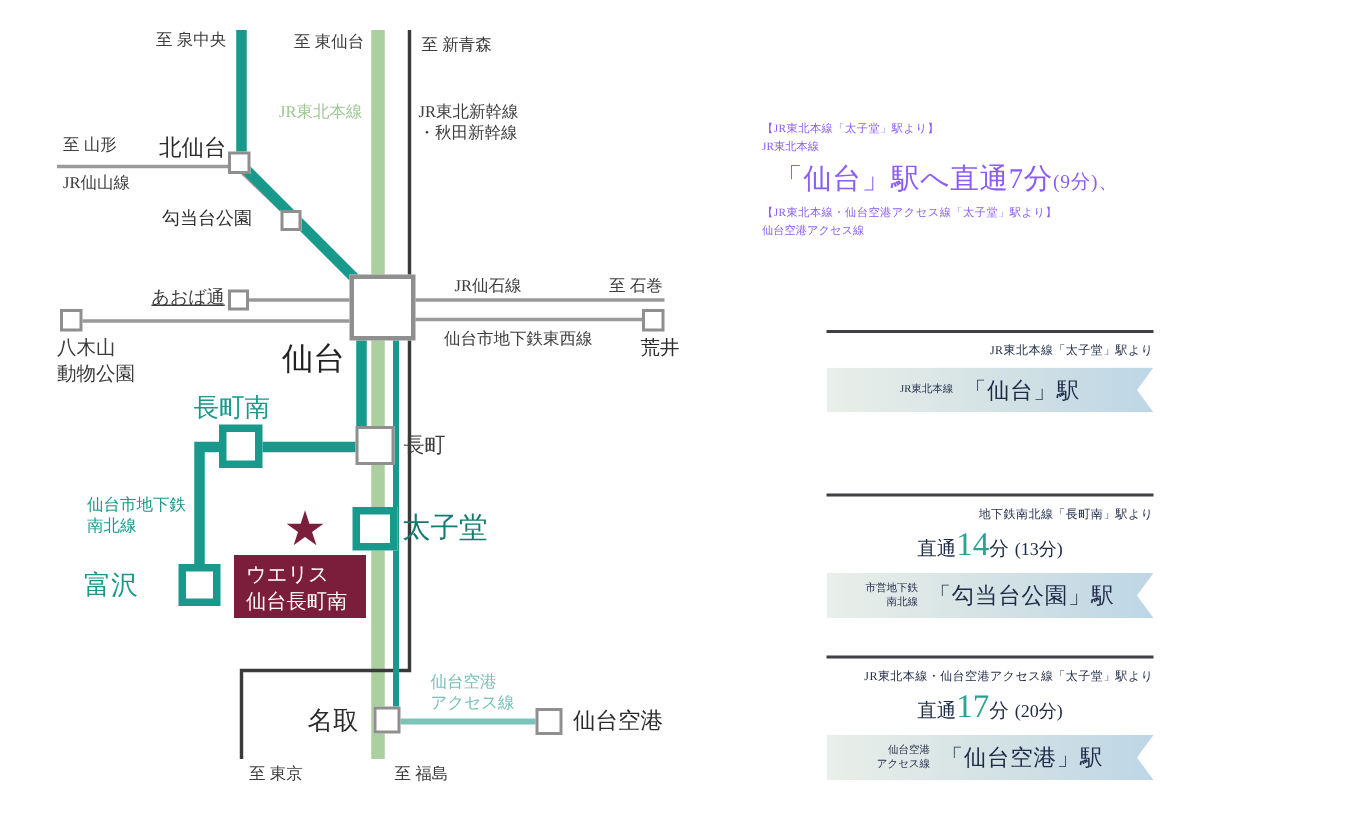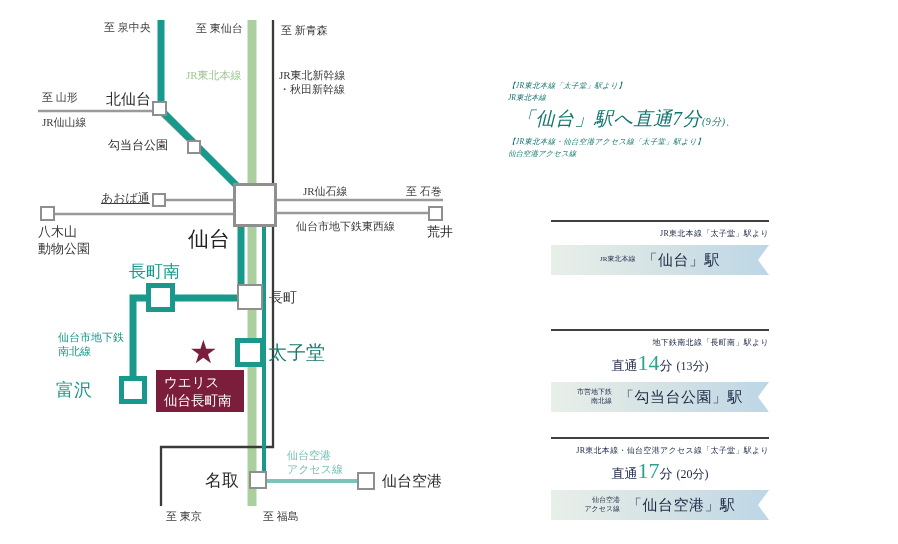--- a/index.html
+++ b/index.html
@@ -11,25 +11,25 @@
   .lbl.green{color:#9fc795;}
   .lbl.lteal{color:#76c0b7;}
   .sq{position:absolute;background:#fff;box-sizing:border-box;}
   .sq.gray{border:2px solid #8f8f8f;}
   .sq.gray-big{border:3px solid #8f8f8f;}
   .sq.teal{border:5px solid #18998b;}
   .star{position:absolute;color:#7b1e3b;font-size:32px;line-height:1;font-family:"DejaVu Sans",sans-serif;}
   .prop-box{position:absolute;left:156px;top:370px;width:88px;height:42px;background:#7b1e3b;
             color:#fff;font-size:13.5px;line-height:1.35;padding:4px 0 0 8px;box-sizing:border-box;}
   
-  .panel{position:absolute;left:508px;top:81px;width:282px;color:#0f766e;font-style:italic;}
+  .panel{position:absolute;left:508px;top:81px;width:282px;color:#8b5cf6;}
   .panel .cap{font-size:7.5px;letter-spacing:0.3px;}
   .panel .cap2{font-size:7.5px;margin-top:2px;}
   .panel .big{font-size:19px;margin-top:3px;padding-left:8px;letter-spacing:0.5px;}
-  .panel .big .sm{font-size:10px;}
+  .panel .big .sm{font-size:13px;}
   .panel .gap{height:5px;}
   .card{position:absolute;left:551px;width:218px;border-top:2px solid #3f3f44;color:#1e2947;}
   .card .route{margin-top:6px;font-size:8px;text-align:right;letter-spacing:0.3px;}
   .card .time{margin-top:2px;text-align:center;font-size:13px;}
   .card .time .min{font-size:22px;color:#2ba390;}
   .card .time .paren{font-size:12px;margin-left:4px;}
   .card .banner{margin-top:6px;height:30px;display:flex;align-items:center;justify-content:center;gap:7px;
     background:linear-gradient(90deg,#e9efe9 0%,#d2e1e4 55%,#bdd6e6 100%);
     clip-path:polygon(0 0,100% 0,calc(100% - 11px) 50%,100% 100%,0 100%);}
   .card .banner .line{font-size:7px;text-align:right;line-height:1.3;}

